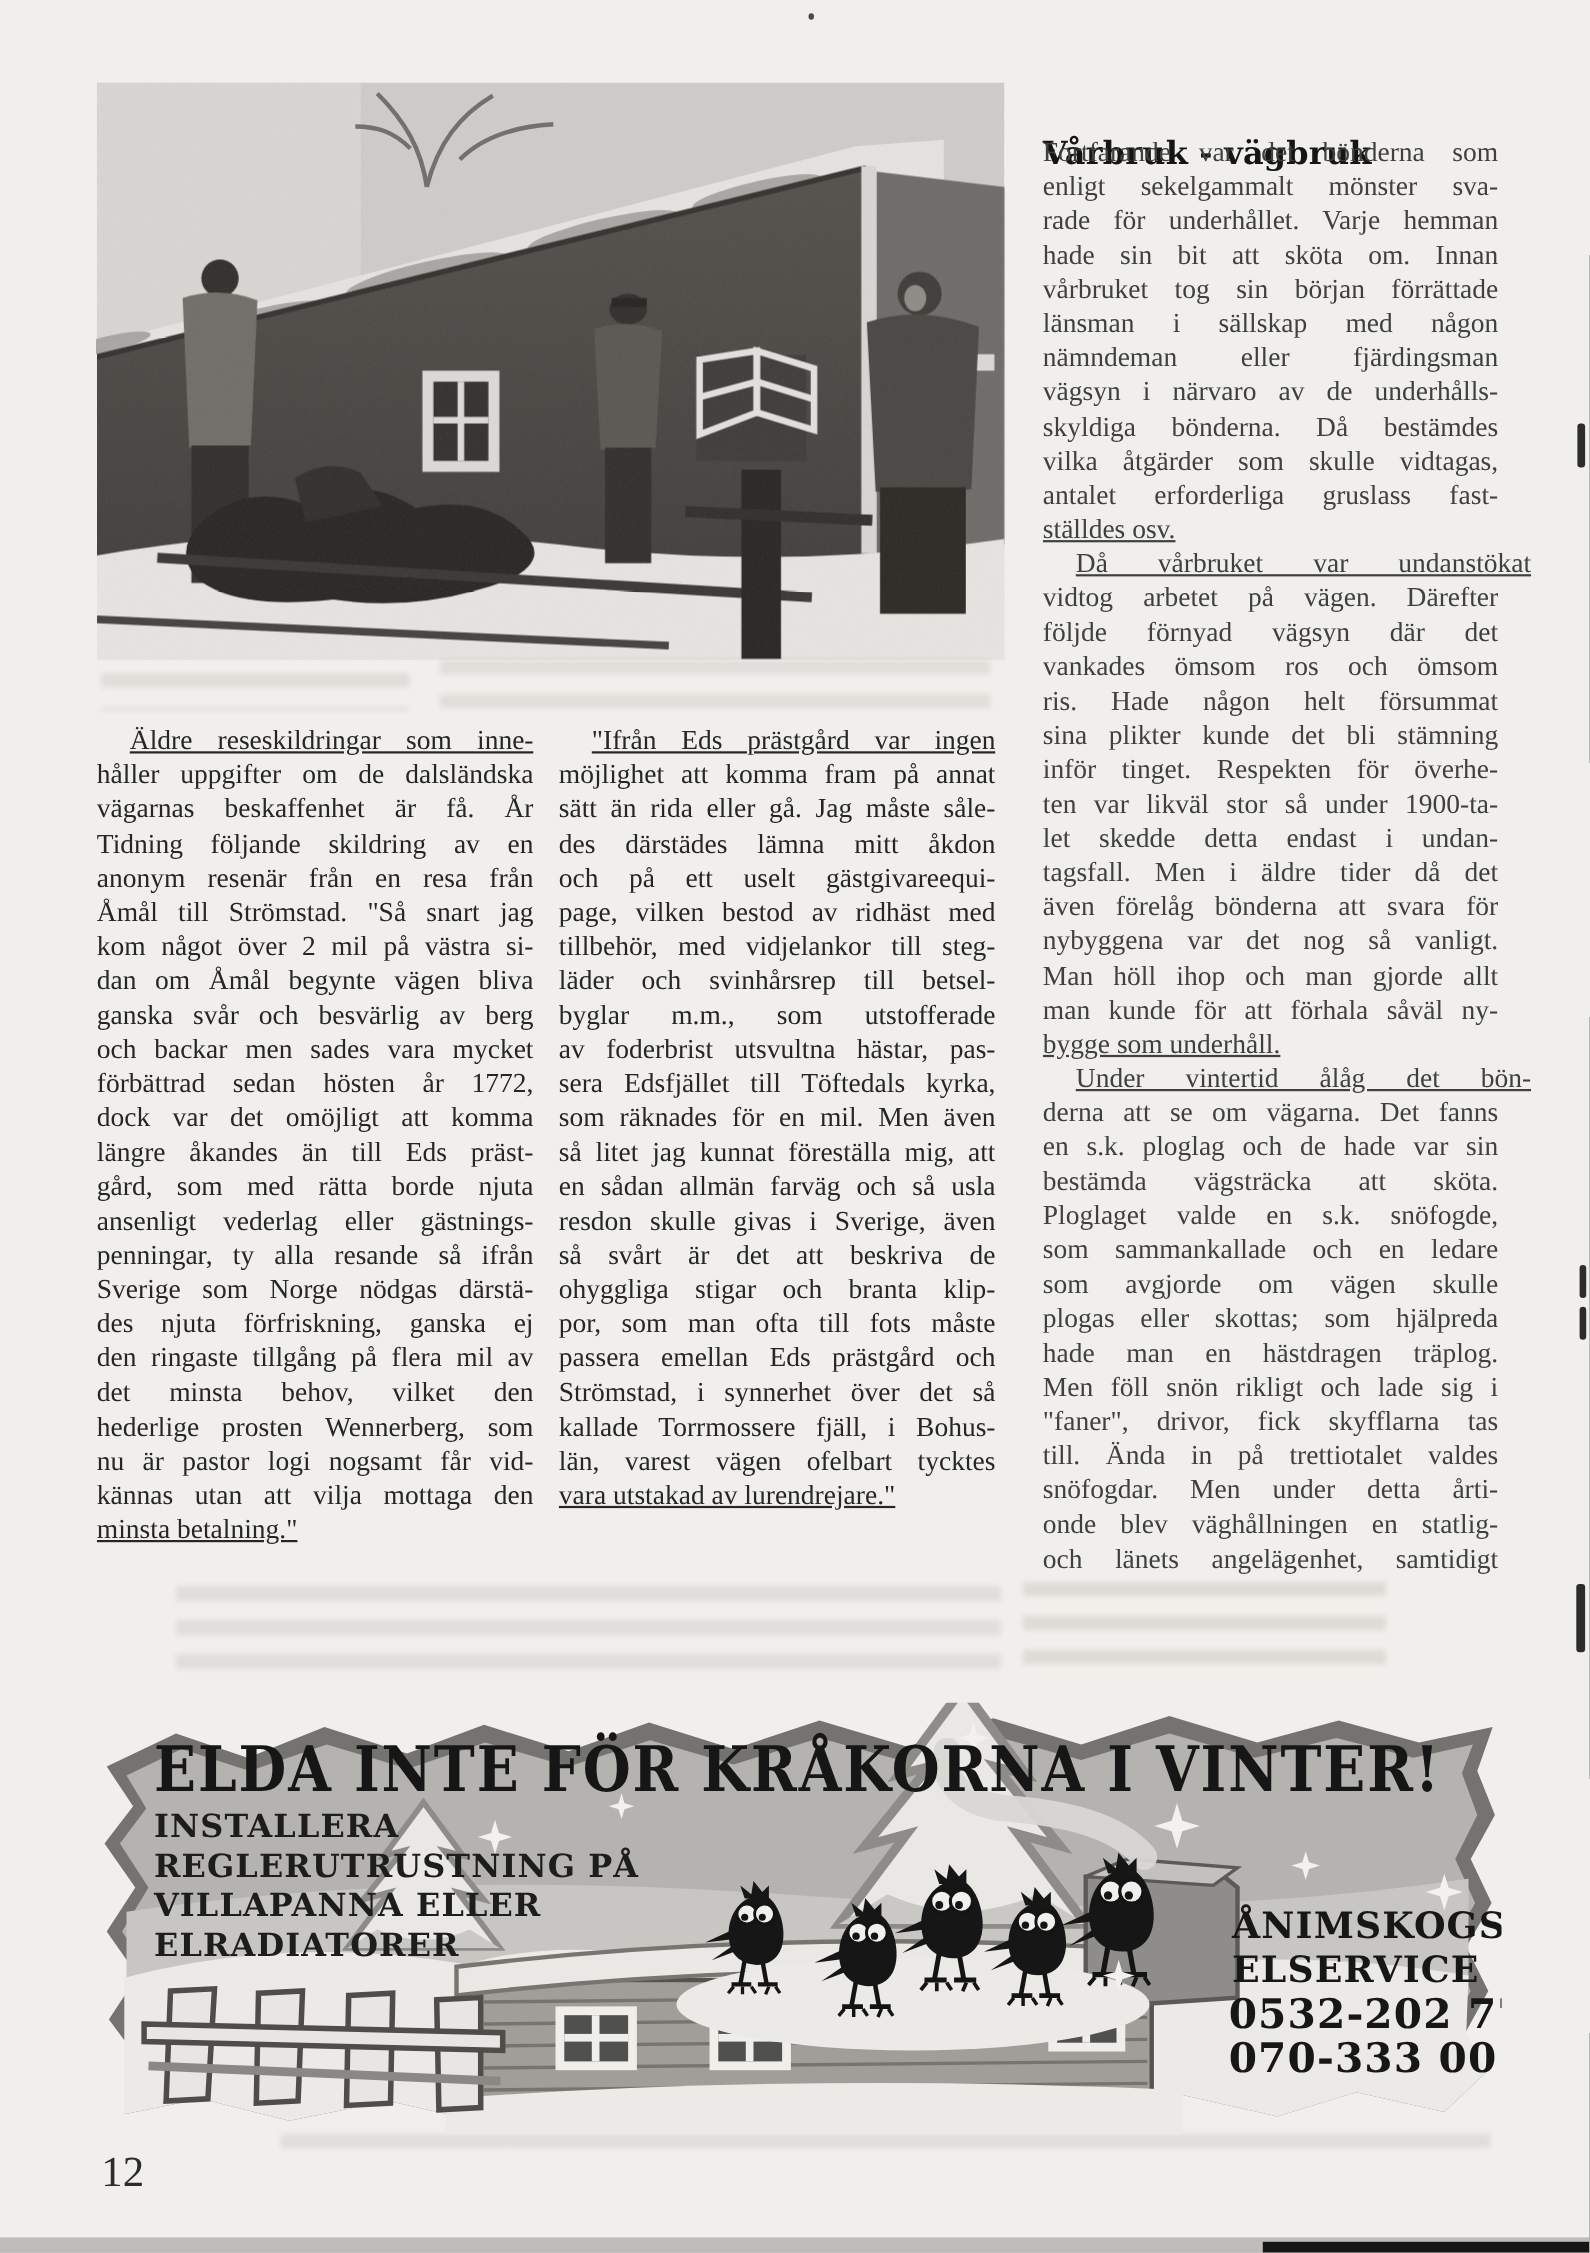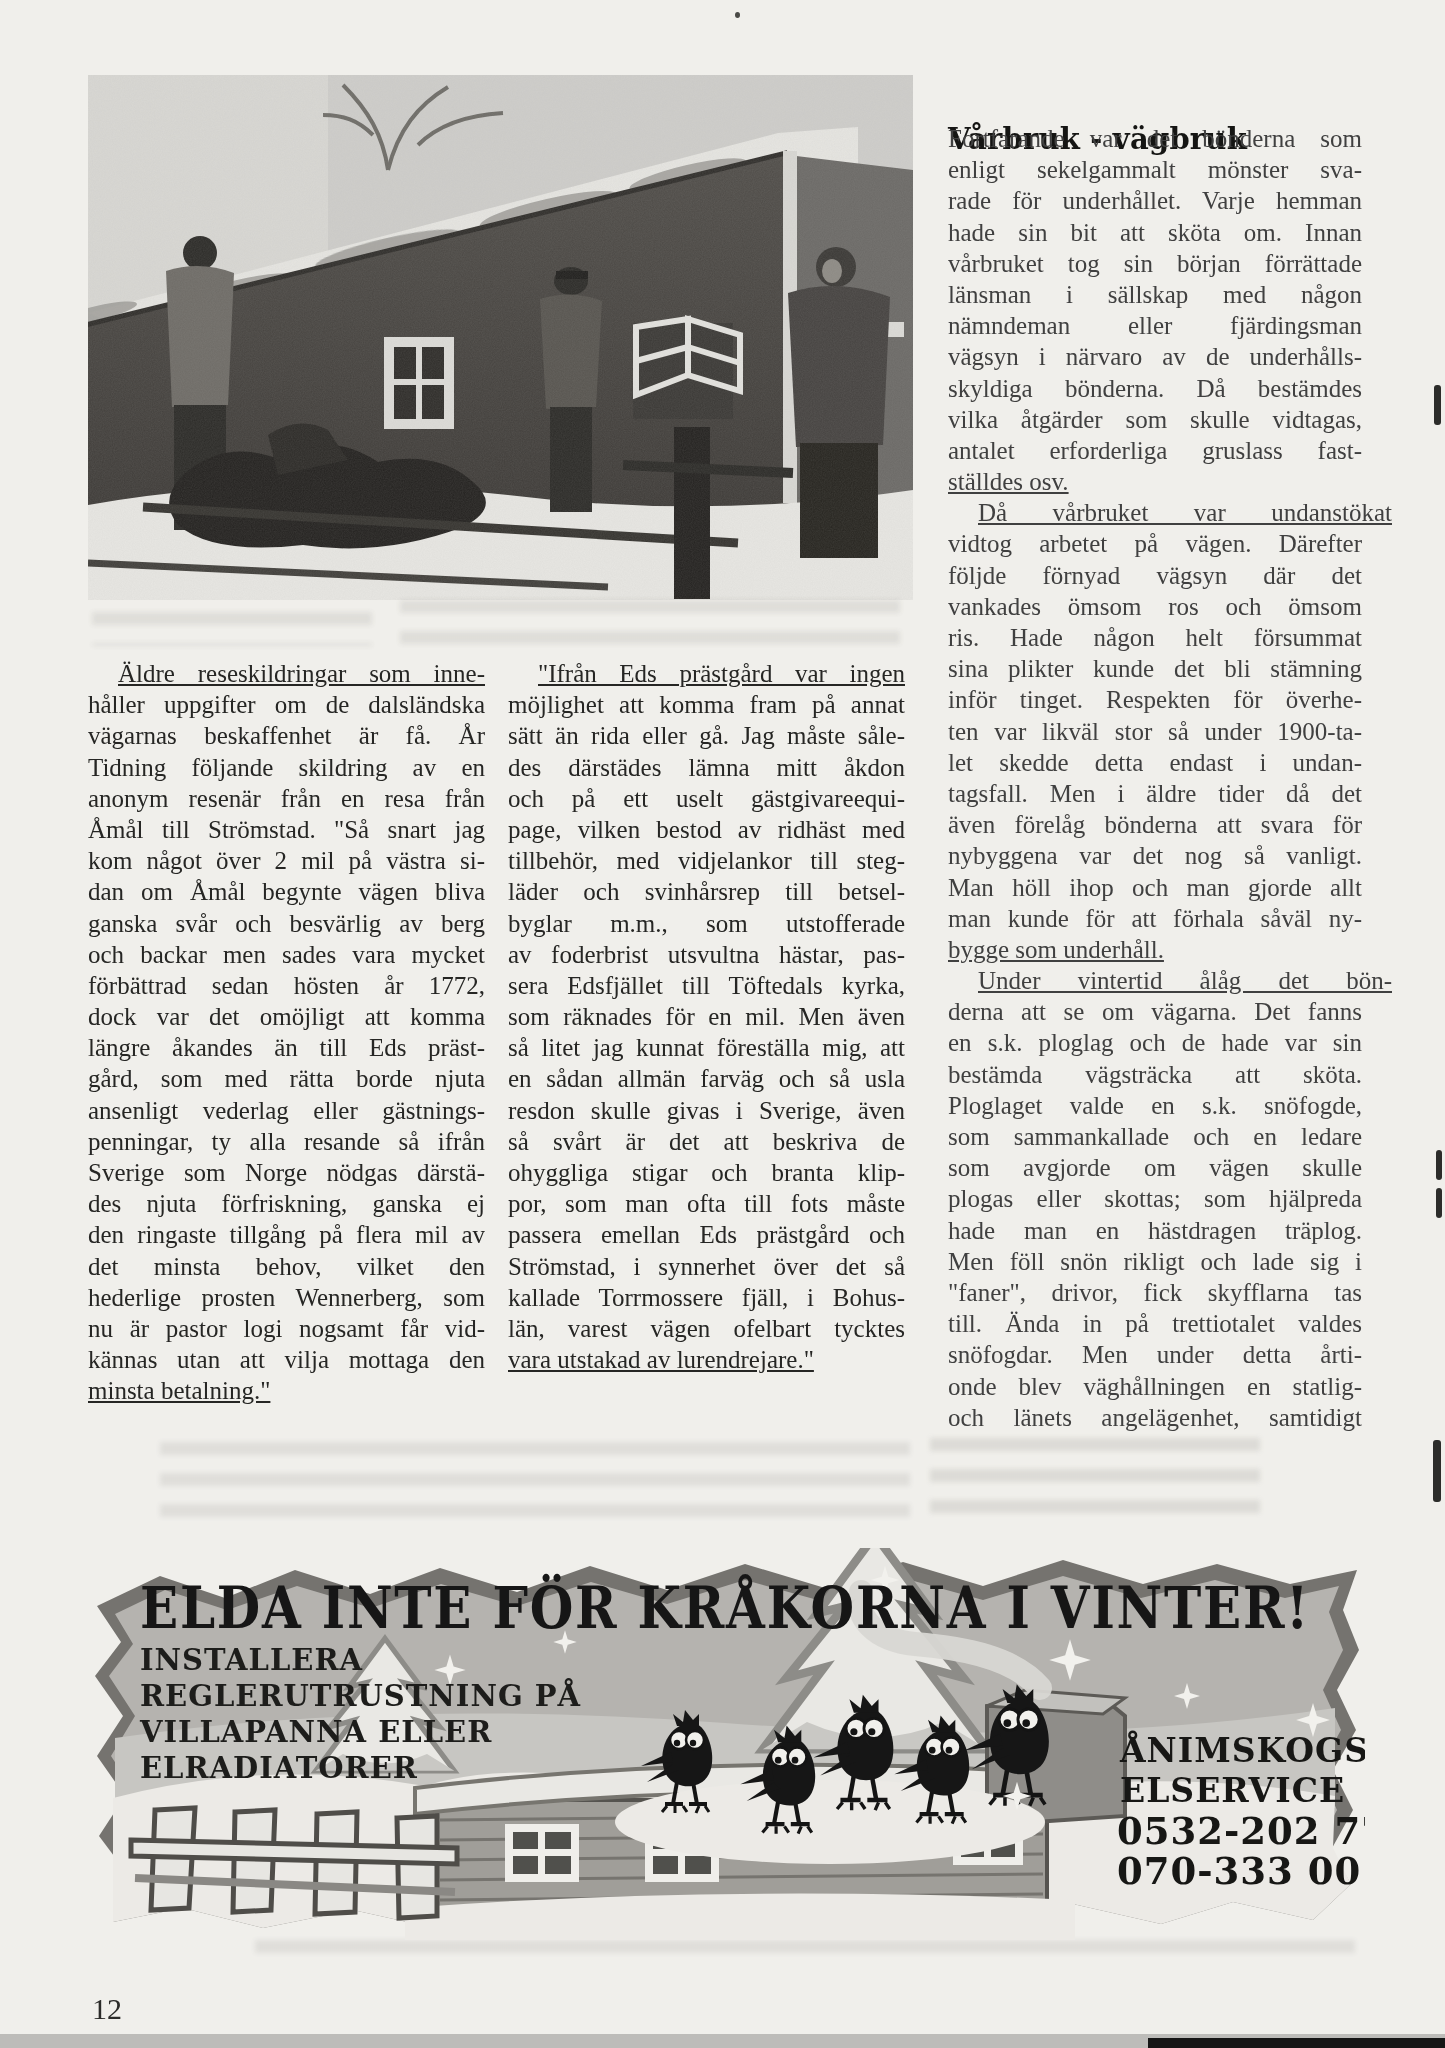--- a/index.html
+++ b/index.html
@@ -29,21 +29,21 @@
   
   .ghost{
     position:absolute;pointer-events:none;opacity:.85;
     background:repeating-linear-gradient(180deg,rgba(112,110,102,.15) 0 13px,rgba(0,0,0,0) 13px 31px);
     filter:blur(2.5px);
   }
   .speck{position:absolute;background:#4a4a46;border-radius:50%;}
   .edge-mark{position:absolute;background:#2c2c2a;border-radius:3px;}
   .bottom-strip{position:absolute;left:0;right:0;top:2034px;height:14px;background:#bdbcb9;}
   .bottom-strip-dark{position:absolute;left:1148px;width:297px;top:2038px;height:10px;background:#161616;}
-  .pageno{position:absolute;left:92px;top:1952px;font-size:30px;color:#2b2b29;margin-top:40px;}
+  .pageno{position:absolute;left:92px;top:1952px;font-size:39px;color:#2b2b29;}
 </style>
 </head>
 <body>
 
 <div class="page">
 
   <svg class="abs" style="left:88px;top:75px;" width="825" height="525" viewBox="0 0 825 525" role="img">
     <defs>
       <filter id="noise" x="0" y="0" width="100%" height="100%">
         <feTurbulence type="fractalNoise" baseFrequency="0.9" numOctaves="2"></feTurbulence>

